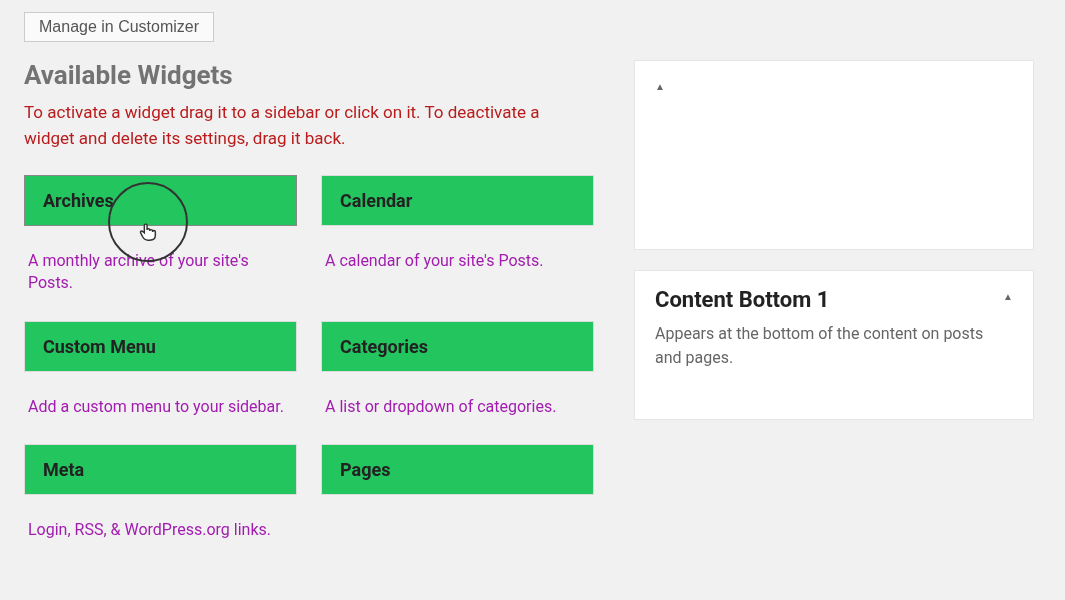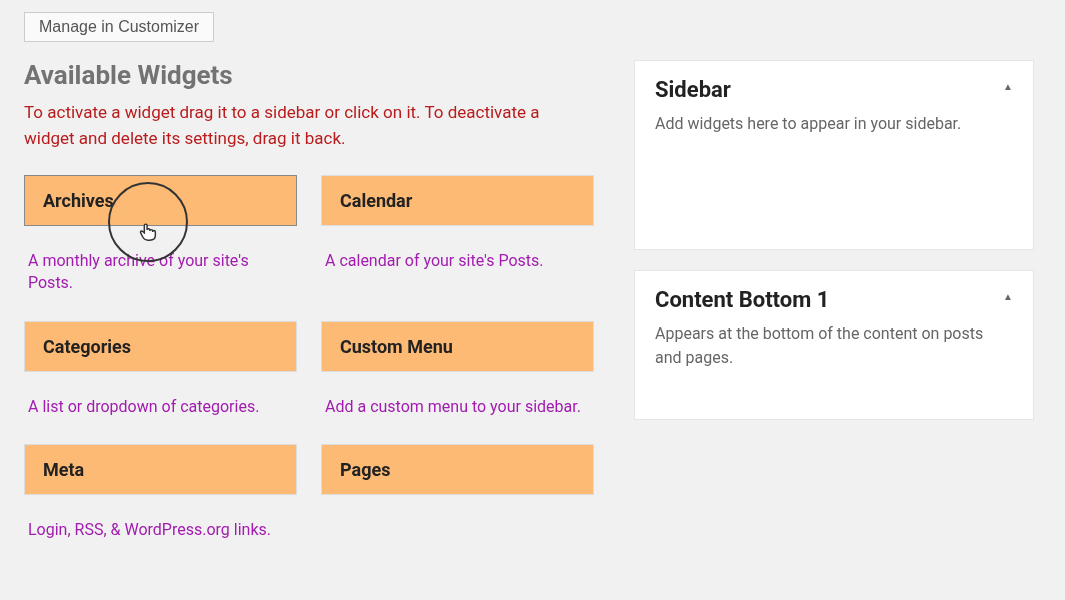--- a/index.html
+++ b/index.html
@@ -57,21 +57,21 @@
     .widgets-grid {
       display: grid;
       grid-template-columns: 1fr 1fr;
       gap: 12px 24px;
     }
     .widget-cell {
       display: flex;
       flex-direction: column;
     }
     .widget-box {
-      background: #fdba74;
+      background: #22c55e;
       border: 1px solid #ddd;
       padding: 14px 18px;
       cursor: pointer;
     }
     .widget-box.hover {
       border: 1px solid #888;
     }
     .widget-name {
       font-size: 18px;
       font-weight: 700;
@@ -153,54 +153,50 @@
 
       <div class="widget-cell">
         <div class="widget-box">
           <div class="widget-name">Calendar</div>
         </div>
         <div class="widget-desc">A calendar of your site's Posts.</div>
       </div>
 
       <div class="widget-cell">
         <div class="widget-box">
+          <div class="widget-name">Custom Menu</div>
+        </div>
+        <div class="widget-desc">Add a custom menu to your sidebar.</div>
+      </div>
+
+      <div class="widget-cell">
+        <div class="widget-box">
           <div class="widget-name">Categories</div>
         </div>
         <div class="widget-desc">A list or dropdown of categories.</div>
-      </div>
-
-      <div class="widget-cell">
-        <div class="widget-box">
-          <div class="widget-name">Custom Menu</div>
-        </div>
-        <div class="widget-desc">Add a custom menu to your sidebar.</div>
       </div>
 
       <div class="widget-cell">
         <div class="widget-box">
           <div class="widget-name">Meta</div>
         </div>
         <div class="widget-desc">Login, RSS, &amp; WordPress.org links.</div>
       </div>
 
       <div class="widget-cell">
         <div class="widget-box">
           <div class="widget-name">Pages</div>
         </div>
       </div>
     </div>
   </div>
 
   <div class="right-col">
     <div class="sidebar-region tall">
       <div class="sidebar-header">
-        <div>
-          <div class="sidebar-title">Sidebar</div>
-          <div class="sidebar-desc">Add widgets here to appear in your sidebar.</div>
-        </div>
         <div class="collapse-arrow">▲</div>
       </div>
     </div>
 
     <div class="sidebar-region med">
       <div class="sidebar-header">
         <div>
           <div class="sidebar-title">Content Bottom 1</div>
           <div class="sidebar-desc">Appears at the bottom of the content on posts and pages.</div>
         </div>

